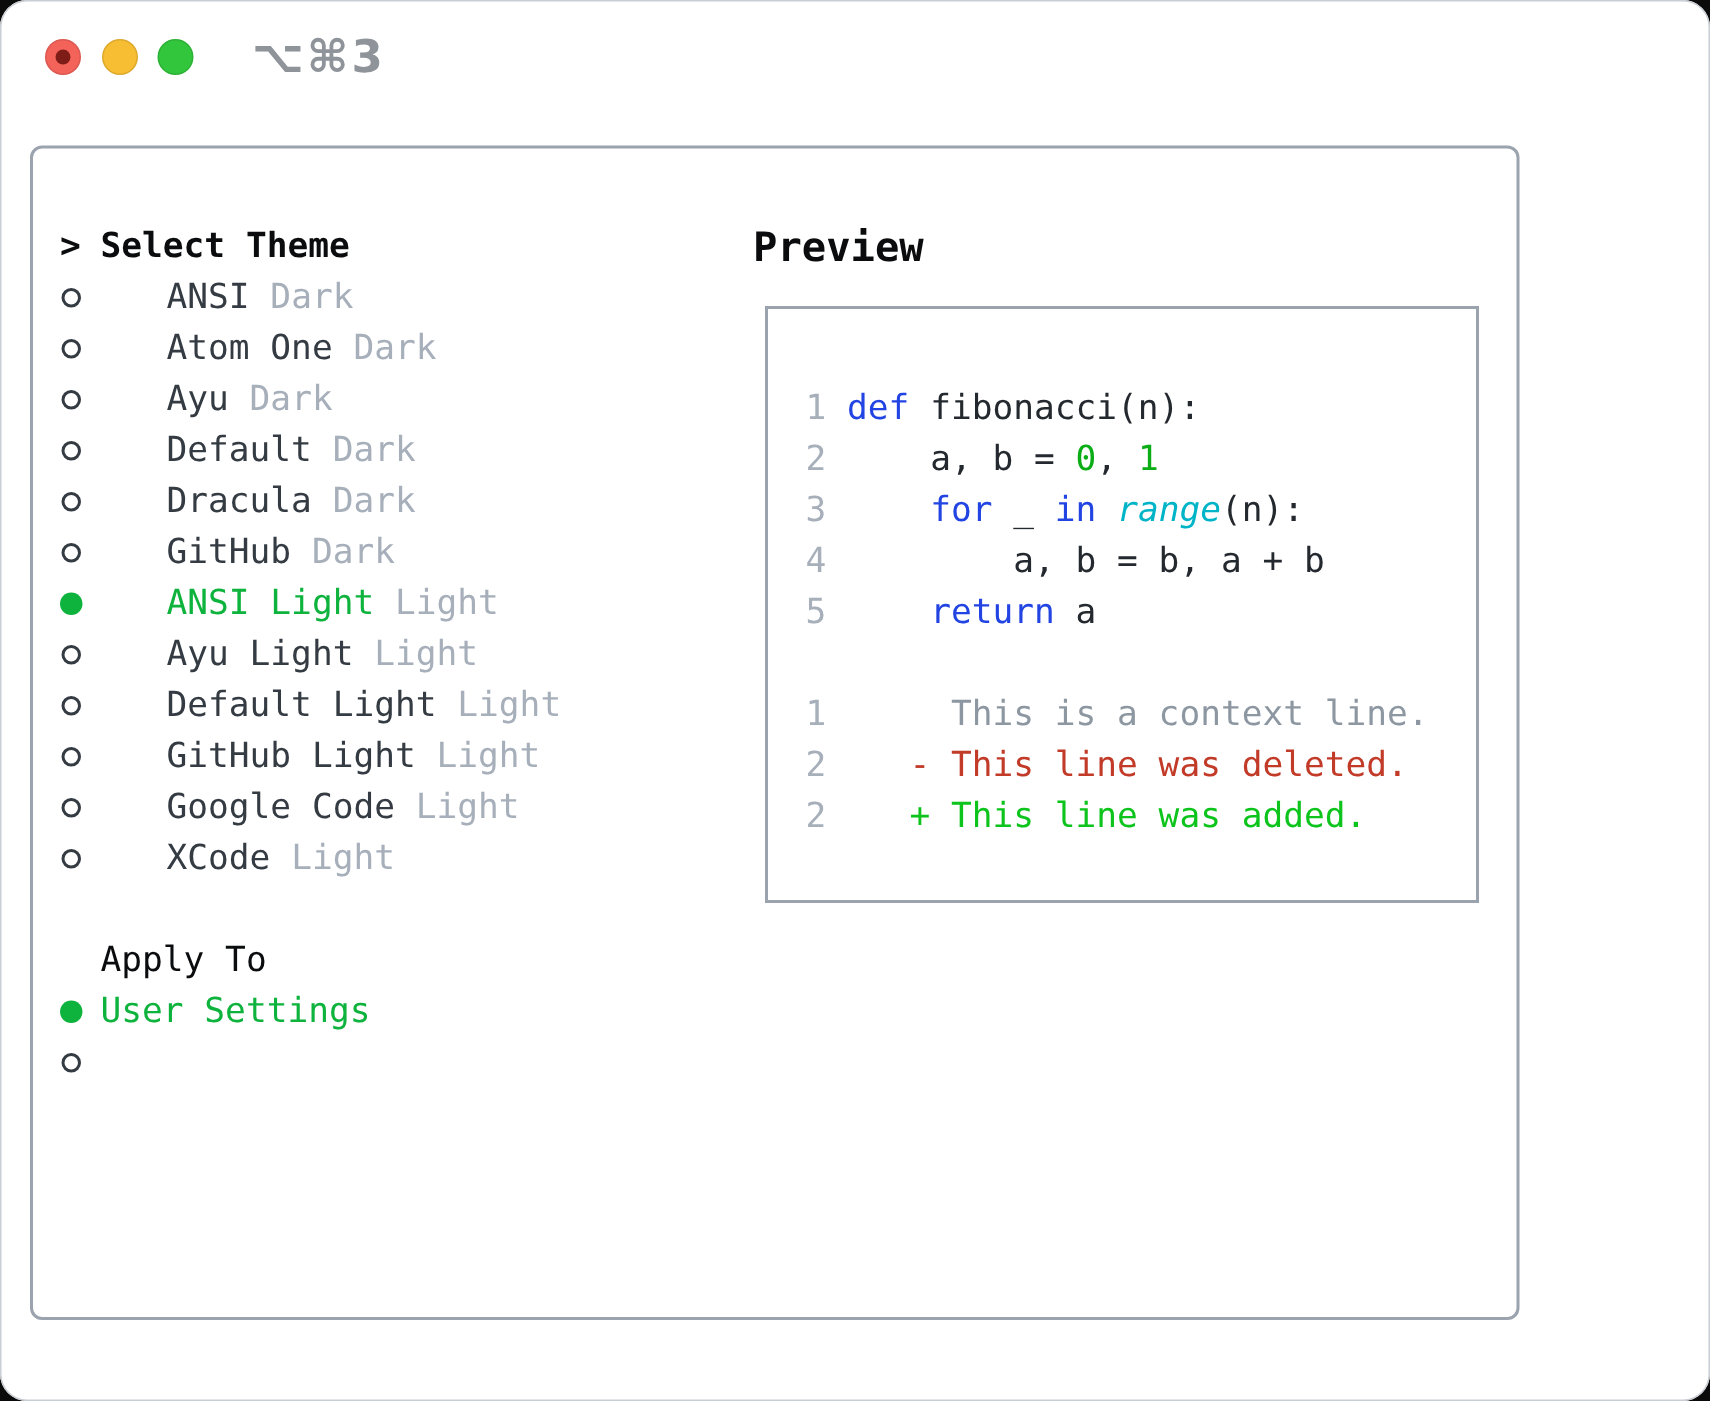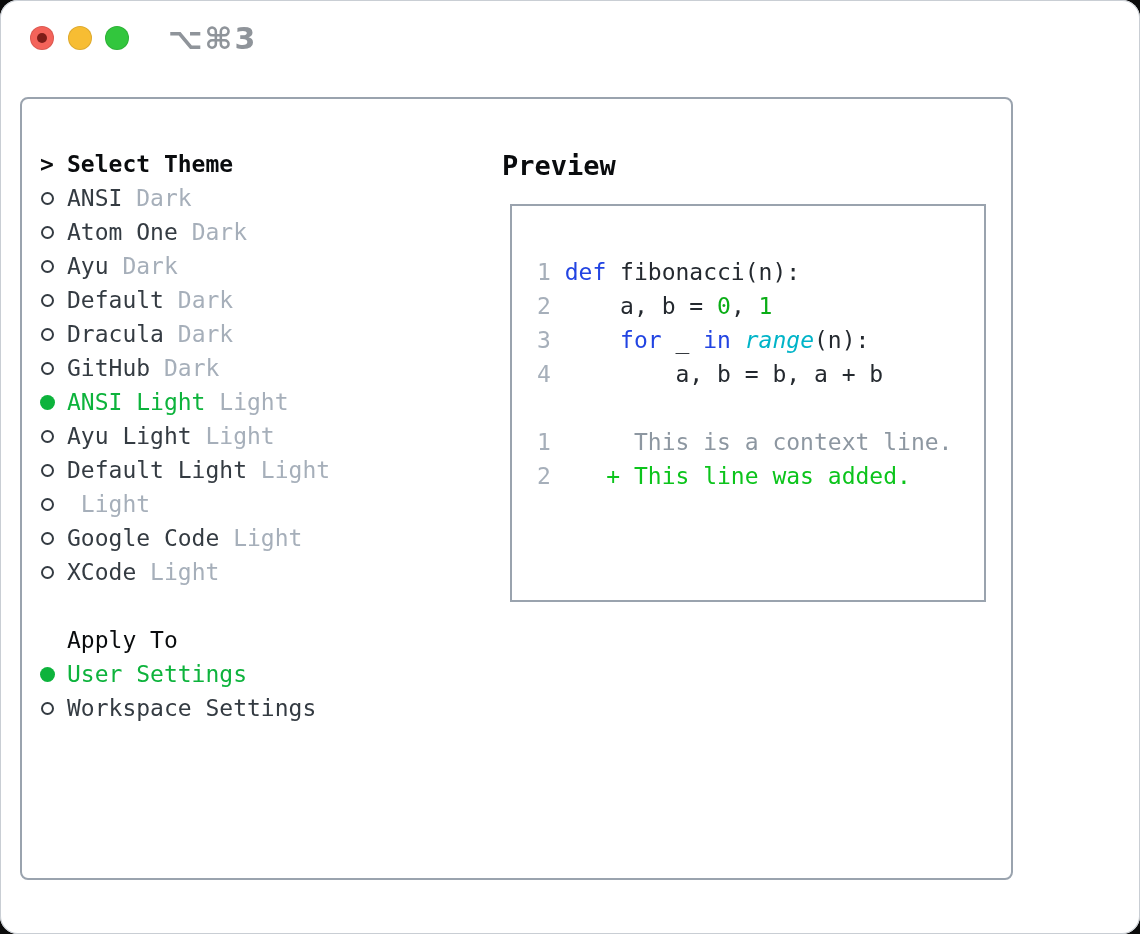--- a/index.html
+++ b/index.html
@@ -33,21 +33,21 @@
     position:absolute;left:20px;top:97px;width:993px;height:783px;
     border:2px solid var(--border_gray);border-radius:8px;background:#fff;
     box-sizing:border-box;
   }
   
   .left-col{position:absolute;left:18px;top:48px;width:444px;font-size:23px;}
   .row{display:flex;align-items:center;height:34px;white-space:pre;}
   .marker-col{width:27px;display:flex;align-items:center;flex:0 0 27px;}
   .hdr{font-weight:700;color:var(--fg_black);}
   .hdr-caret{font-weight:700;color:var(--fg_black);}
-  .theme-name{color:var(--fg_dark);}
+  .theme-name{color:var(--fg_dark);margin-left:44px;}
   .theme-name.sel{color:var(--accent_green);}
   .badge{color:var(--muted_gray);}
   .radio{width:13px;height:13px;border-radius:50%;border:2px solid var(--fg_dark);box-sizing:border-box;margin-left:1px;}
   .radio.sel{width:15px;height:15px;border:none;background:var(--accent_green);margin-left:0;}
   .gap34{height:34px;}
   .apply-hdr{color:var(--fg_black);}
   .opt-name{color:var(--fg_dark);}
   .opt-name.sel{color:var(--accent_green);}
   .help{
     margin-top:34px;width:440px;color:var(--muted_gray);
@@ -98,47 +98,49 @@
       <div id="theme-list">
           <div class="row"><span class="marker-col"><span class="radio"></span></span><span class="theme-name">ANSI</span><span class="badge"> Dark</span></div>
           <div class="row"><span class="marker-col"><span class="radio"></span></span><span class="theme-name">Atom One</span><span class="badge"> Dark</span></div>
           <div class="row"><span class="marker-col"><span class="radio"></span></span><span class="theme-name">Ayu</span><span class="badge"> Dark</span></div>
           <div class="row"><span class="marker-col"><span class="radio"></span></span><span class="theme-name">Default</span><span class="badge"> Dark</span></div>
           <div class="row"><span class="marker-col"><span class="radio"></span></span><span class="theme-name">Dracula</span><span class="badge"> Dark</span></div>
           <div class="row"><span class="marker-col"><span class="radio"></span></span><span class="theme-name">GitHub</span><span class="badge"> Dark</span></div>
           <div class="row"><span class="marker-col"><span class="radio sel"></span></span><span class="theme-name sel">ANSI Light</span><span class="badge"> Light</span></div>
           <div class="row"><span class="marker-col"><span class="radio"></span></span><span class="theme-name">Ayu Light</span><span class="badge"> Light</span></div>
           <div class="row"><span class="marker-col"><span class="radio"></span></span><span class="theme-name">Default Light</span><span class="badge"> Light</span></div>
-          <div class="row"><span class="marker-col"><span class="radio"></span></span><span class="badge"> Light</span></div>
+          <div class="row"><span class="marker-col"><span class="radio"></span></span><span class="theme-name">GitHub Light</span><span class="badge"> Light</span></div>
           <div class="row"><span class="marker-col"><span class="radio"></span></span><span class="theme-name">Google Code</span><span class="badge"> Light</span></div>
           <div class="row"><span class="marker-col"><span class="radio"></span></span><span class="theme-name">XCode</span><span class="badge"> Light</span></div>
         </div>
 
       <div class="gap34"></div>
 
       <div class="row">
         <span class="marker-col"></span>
         <span class="apply-hdr">Apply To</span>
       </div>
 
       <div id="apply-list">
           <div class="row"><span class="marker-col"><span class="radio sel"></span></span><span class="opt-name sel">User Settings</span></div>
-          <div class="row"><span class="marker-col"><span class="radio"></span></span><span class="opt-name">Workspace Settings</span></div>
+          <div class="row"><span class="marker-col"><span class="radio"></span></span></div>
         </div>
 
     </div>
 
     <div class="preview-title">Preview</div>
 
     <div class="preview-box">
       <div class="code" id="preview-code">
           <div class="pline"><span class="c-num">1 </span><span class="c-blue">def</span><span class="c-fg"> fibonacci(n):</span></div>
           <div class="pline"><span class="c-num">2 </span><span class="c-fg">    a, b = </span><span class="c-green">0</span><span class="c-fg">, </span><span class="c-green">1</span></div>
           <div class="pline"><span class="c-num">3 </span><span class="c-fg">    </span><span class="c-blue">for</span><span class="c-fg"> _ </span><span class="c-blue">in</span><span class="c-fg"> </span><span class="c-cyan">range</span><span class="c-fg">(n):</span></div>
           <div class="pline"><span class="c-num">4 </span><span class="c-fg">        a, b = b, a + b</span></div>
+          <div class="pline"><span class="c-num">5 </span><span class="c-fg">    </span><span class="c-blue">return</span><span class="c-fg"> a</span></div>
           <div class="pline"><span class="c-fg"></span></div>
           <div class="pline"><span class="c-num">1      </span><span class="c-ctx">This is a context line.</span></div>
+          <div class="pline"><span class="c-num">2    </span><span class="c-red">- This line was deleted.</span></div>
           <div class="pline"><span class="c-num">2    </span><span class="c-added">+ This line was added.</span></div>
         </div>
     </div>
 
   </div>
 </div>
 
 </body></html>

